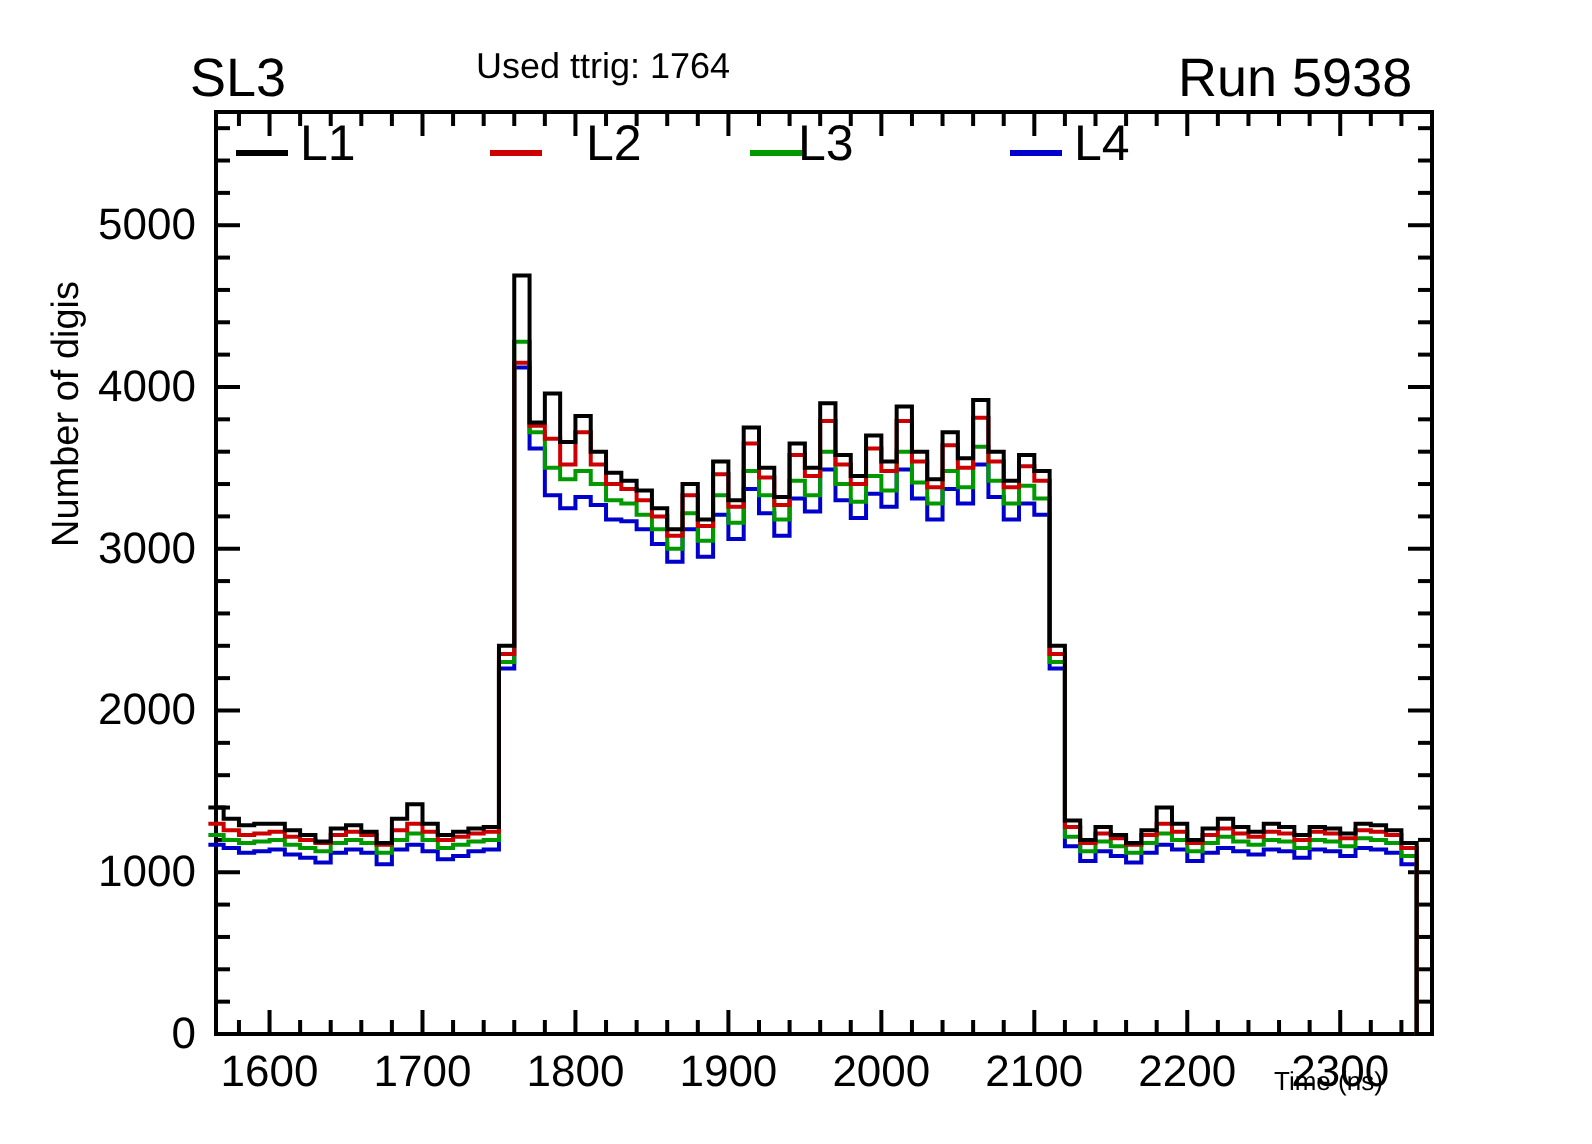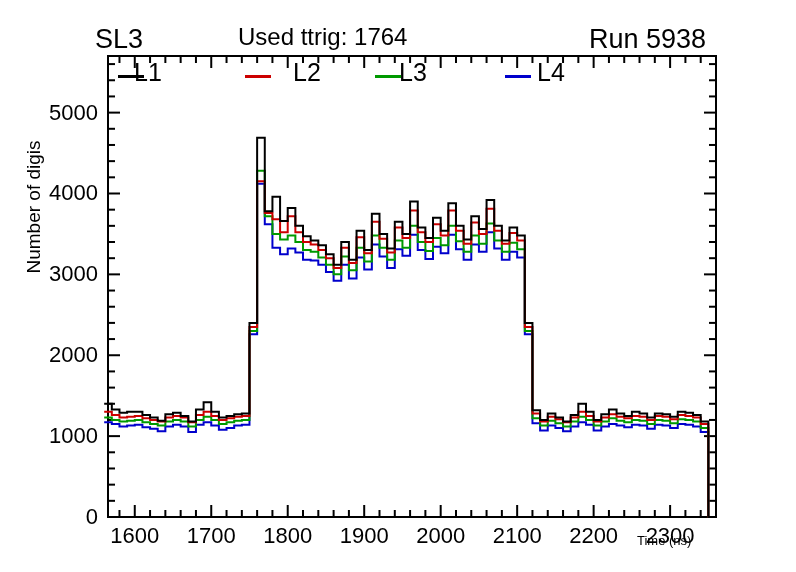--- a/index.html
+++ b/index.html
@@ -3,21 +3,21 @@
 <meta charset="utf-8">
 <style>
   html,body{margin:0;padding:0;background:#ffffff;}
   body{width:796px;height:572px;overflow:hidden;
        font-family:"Liberation Sans", sans-serif;color:#000;}
   #canvas{position:relative;width:668px;height:572px;background:#fff;}
 
   .txt{position:absolute;white-space:nowrap;}
 
   #sl-label{left:95px;top:24px;font-size:27px;}
-  #ttrig-label{left:238px;top:23px;font-size:24px;}
+  #ttrig-label{left:238px;top:23px;font-size:18px;}
   #run-label{left:589px;top:24px;font-size:27px;}
 
   #ylabel{position:absolute;left:-46px;top:196px;width:160px;
           transform:rotate(-90deg);transform-origin:50% 50%;
           font-size:19px;text-align:center;}
   #xlabel{left:637px;top:533px;font-size:13px;}
 
   #plotsvg{position:absolute;left:0;top:0;}
 
   .legend-item{position:absolute;font-size:25px;}
@@ -197,19 +197,19 @@
       </g>
     <g id="series-group">
         <polyline points="104.18,422.37 111.82,422.37 111.82,423.99 119.47,423.99 119.47,426.42 127.12,426.42 127.12,425.61 134.77,425.61 134.77,424.80 142.42,424.80 142.42,427.23 150.06,427.23 150.06,428.84 157.71,428.84 157.71,431.27 165.36,431.27 165.36,426.42 173.01,426.42 173.01,424.80 180.65,424.80 180.65,426.42 188.30,426.42 188.30,432.08 195.95,432.08 195.95,424.80 203.60,424.80 203.60,422.37 211.25,422.37 211.25,425.61 218.89,425.61 218.89,429.65 226.54,429.65 226.54,428.04 234.19,428.04 234.19,425.61 241.84,425.61 241.84,424.80 249.48,424.80 249.48,334.22 257.13,334.22 257.13,183.79 264.78,183.79 264.78,224.22 272.43,224.22 272.43,247.68 280.08,247.68 280.08,254.15 287.72,254.15 287.72,248.49 295.37,248.49 295.37,252.53 303.02,252.53 303.02,259.81 310.67,259.81 310.67,260.62 318.31,260.62 318.31,264.66 325.96,264.66 325.96,271.94 333.61,271.94 333.61,280.84 341.26,280.84 341.26,264.66 348.91,264.66 348.91,278.41 356.55,278.41 356.55,257.38 364.20,257.38 364.20,269.52 371.85,269.52 371.85,244.44 379.50,244.44 379.50,256.58 387.14,256.58 387.14,267.90 394.79,267.90 394.79,249.30 402.44,249.30 402.44,255.77 410.09,255.77 410.09,234.74 417.74,234.74 417.74,250.11 425.38,250.11 425.38,259.00 433.03,259.00 433.03,246.87 440.68,246.87 440.68,253.34 448.33,253.34 448.33,234.74 455.97,234.74 455.97,249.30 463.62,249.30 463.62,259.81 471.27,259.81 471.27,244.44 478.92,244.44 478.92,251.72 486.57,251.72 486.57,232.31 494.21,232.31 494.21,248.49 501.86,248.49 501.86,259.81 509.51,259.81 509.51,251.72 517.16,251.72 517.16,257.38 524.81,257.38 524.81,334.22 532.45,334.22 532.45,423.18 540.10,423.18 540.10,430.46 547.75,430.46 547.75,425.61 555.40,425.61 555.40,428.04 563.04,428.04 563.04,431.27 570.69,431.27 570.69,426.42 578.34,426.42 578.34,422.37 585.99,422.37 585.99,424.80 593.64,424.80 593.64,430.46 601.28,430.46 601.28,426.42 608.93,426.42 608.93,423.99 616.58,423.99 616.58,425.61 624.23,425.61 624.23,427.23 631.87,427.23 631.87,424.80 639.52,424.80 639.52,425.61 647.17,425.61 647.17,428.84 654.82,428.84 654.82,424.80 662.47,424.80 662.47,425.61 670.11,425.61 670.11,428.04 677.76,428.04 677.76,423.99 685.41,423.99 685.41,424.80 693.06,424.80 693.06,426.42 700.70,426.42 700.70,432.08 708.35,432.08 708.35,517.00 716.00,517.00" fill="none" stroke="#0000cc" stroke-width="2" stroke-linejoin="miter" stroke-linecap="butt"></polyline>
         <polyline points="104.18,417.52 111.82,417.52 111.82,419.95 119.47,419.95 119.47,421.56 127.12,421.56 127.12,420.76 134.77,420.76 134.77,419.95 142.42,419.95 142.42,422.37 150.06,422.37 150.06,423.99 157.71,423.99 157.71,425.61 165.36,425.61 165.36,421.56 173.01,421.56 173.01,419.95 180.65,419.95 180.65,421.56 188.30,421.56 188.30,426.42 195.95,426.42 195.95,419.95 203.60,419.95 203.60,416.71 211.25,416.71 211.25,419.95 218.89,419.95 218.89,423.99 226.54,423.99 226.54,422.37 234.19,422.37 234.19,420.76 241.84,420.76 241.84,419.95 249.48,419.95 249.48,330.98 257.13,330.98 257.13,170.85 264.78,170.85 264.78,216.14 272.43,216.14 272.43,233.93 280.08,233.93 280.08,239.59 287.72,239.59 287.72,235.55 295.37,235.55 295.37,242.02 303.02,242.02 303.02,250.11 310.67,250.11 310.67,251.72 318.31,251.72 318.31,257.38 325.96,257.38 325.96,264.66 333.61,264.66 333.61,274.37 341.26,274.37 341.26,256.58 348.91,256.58 348.91,270.32 356.55,270.32 356.55,247.68 364.20,247.68 364.20,261.43 371.85,261.43 371.85,235.55 379.50,235.55 379.50,247.68 387.14,247.68 387.14,259.81 394.79,259.81 394.79,240.40 402.44,240.40 402.44,247.68 410.09,247.68 410.09,225.84 417.74,225.84 417.74,242.02 425.38,242.02 425.38,250.91 433.03,250.91 433.03,237.97 440.68,237.97 440.68,245.25 448.33,245.25 448.33,225.84 455.97,225.84 455.97,241.21 463.62,241.21 463.62,251.72 471.27,251.72 471.27,235.55 478.92,235.55 478.92,243.64 486.57,243.64 486.57,223.42 494.21,223.42 494.21,240.40 501.86,240.40 501.86,251.72 509.51,251.72 509.51,242.83 517.16,242.83 517.16,249.30 524.81,249.30 524.81,330.98 532.45,330.98 532.45,418.33 540.10,418.33 540.10,425.61 547.75,425.61 547.75,420.76 555.40,420.76 555.40,423.18 563.04,423.18 563.04,426.42 570.69,426.42 570.69,421.56 578.34,421.56 578.34,416.71 585.99,416.71 585.99,419.95 593.64,419.95 593.64,425.61 601.28,425.61 601.28,421.56 608.93,421.56 608.93,418.33 616.58,418.33 616.58,420.76 624.23,420.76 624.23,422.37 631.87,422.37 631.87,419.95 639.52,419.95 639.52,420.76 647.17,420.76 647.17,423.99 654.82,423.99 654.82,419.95 662.47,419.95 662.47,420.76 670.11,420.76 670.11,423.18 677.76,423.18 677.76,419.14 685.41,419.14 685.41,419.95 693.06,419.95 693.06,421.56 700.70,421.56 700.70,428.04 708.35,428.04 708.35,517.00 716.00,517.00" fill="none" stroke="#009900" stroke-width="2" stroke-linejoin="miter" stroke-linecap="butt"></polyline>
         <polyline points="104.18,411.86 111.82,411.86 111.82,415.09 119.47,415.09 119.47,417.52 127.12,417.52 127.12,416.71 134.77,416.71 134.77,415.90 142.42,415.90 142.42,418.33 150.06,418.33 150.06,419.95 157.71,419.95 157.71,421.56 165.36,421.56 165.36,417.52 173.01,417.52 173.01,415.90 180.65,415.90 180.65,417.52 188.30,417.52 188.30,422.37 195.95,422.37 195.95,415.09 203.60,415.09 203.60,411.86 211.25,411.86 211.25,415.90 218.89,415.90 218.89,419.95 226.54,419.95 226.54,418.33 234.19,418.33 234.19,416.71 241.84,416.71 241.84,415.90 249.48,415.90 249.48,326.94 257.13,326.94 257.13,181.36 264.78,181.36 264.78,212.90 272.43,212.90 272.43,219.37 280.08,219.37 280.08,232.31 287.72,232.31 287.72,216.14 295.37,216.14 295.37,232.31 303.02,232.31 303.02,242.02 310.67,242.02 310.67,244.44 318.31,244.44 318.31,250.11 325.96,250.11 325.96,258.19 333.61,258.19 333.61,267.90 341.26,267.90 341.26,247.68 348.91,247.68 348.91,263.05 356.55,263.05 356.55,237.16 364.20,237.16 364.20,253.34 371.85,253.34 371.85,221.80 379.50,221.80 379.50,238.78 387.14,238.78 387.14,252.53 394.79,252.53 394.79,227.46 402.44,227.46 402.44,237.97 410.09,237.97 410.09,210.48 417.74,210.48 417.74,232.31 425.38,232.31 425.38,242.02 433.03,242.02 433.03,224.22 440.68,224.22 440.68,235.55 448.33,235.55 448.33,210.48 455.97,210.48 455.97,230.69 463.62,230.69 463.62,243.64 471.27,243.64 471.27,222.61 478.92,222.61 478.92,233.93 486.57,233.93 486.57,208.86 494.21,208.86 494.21,230.69 501.86,230.69 501.86,243.64 509.51,243.64 509.51,233.12 517.16,233.12 517.16,240.40 524.81,240.40 524.81,326.94 532.45,326.94 532.45,413.48 540.10,413.48 540.10,421.56 547.75,421.56 547.75,416.71 555.40,416.71 555.40,419.14 563.04,419.14 563.04,422.37 570.69,422.37 570.69,417.52 578.34,417.52 578.34,411.86 585.99,411.86 585.99,415.90 593.64,415.90 593.64,421.56 601.28,421.56 601.28,417.52 608.93,417.52 608.93,414.29 616.58,414.29 616.58,416.71 624.23,416.71 624.23,418.33 631.87,418.33 631.87,415.90 639.52,415.90 639.52,416.71 647.17,416.71 647.17,419.95 654.82,419.95 654.82,415.90 662.47,415.90 662.47,416.71 670.11,416.71 670.11,419.14 677.76,419.14 677.76,415.09 685.41,415.09 685.41,415.90 693.06,415.90 693.06,417.52 700.70,417.52 700.70,423.99 708.35,423.99 708.35,517.00 716.00,517.00" fill="none" stroke="#cc0000" stroke-width="2" stroke-linejoin="miter" stroke-linecap="butt"></polyline>
         <polyline points="104.18,403.77 111.82,403.77 111.82,409.43 119.47,409.43 119.47,412.67 127.12,412.67 127.12,411.86 134.77,411.86 134.77,411.86 142.42,411.86 142.42,415.09 150.06,415.09 150.06,417.52 157.71,417.52 157.71,420.76 165.36,420.76 165.36,414.29 173.01,414.29 173.01,412.67 180.65,412.67 180.65,415.90 188.30,415.90 188.30,421.56 195.95,421.56 195.95,409.43 203.60,409.43 203.60,402.15 211.25,402.15 211.25,411.86 218.89,411.86 218.89,417.52 226.54,417.52 226.54,415.90 234.19,415.90 234.19,414.29 241.84,414.29 241.84,413.48 249.48,413.48 249.48,322.89 257.13,322.89 257.13,137.69 264.78,137.69 264.78,211.28 272.43,211.28 272.43,196.73 280.08,196.73 280.08,220.99 287.72,220.99 287.72,208.05 295.37,208.05 295.37,225.84 303.02,225.84 303.02,236.36 310.67,236.36 310.67,240.40 318.31,240.40 318.31,245.25 325.96,245.25 325.96,254.15 333.61,254.15 333.61,264.66 341.26,264.66 341.26,242.02 348.91,242.02 348.91,259.81 356.55,259.81 356.55,230.69 364.20,230.69 364.20,250.11 371.85,250.11 371.85,213.71 379.50,213.71 379.50,233.93 387.14,233.93 387.14,248.49 394.79,248.49 394.79,221.80 402.44,221.80 402.44,233.93 410.09,233.93 410.09,201.58 417.74,201.58 417.74,227.46 425.38,227.46 425.38,237.97 433.03,237.97 433.03,217.75 440.68,217.75 440.68,230.69 448.33,230.69 448.33,203.20 455.97,203.20 455.97,225.84 463.62,225.84 463.62,239.59 471.27,239.59 471.27,216.14 478.92,216.14 478.92,229.08 486.57,229.08 486.57,199.96 494.21,199.96 494.21,225.84 501.86,225.84 501.86,240.40 509.51,240.40 509.51,227.46 517.16,227.46 517.16,235.55 524.81,235.55 524.81,322.89 532.45,322.89 532.45,410.24 540.10,410.24 540.10,419.95 547.75,419.95 547.75,413.48 555.40,413.48 555.40,417.52 563.04,417.52 563.04,421.56 570.69,421.56 570.69,415.09 578.34,415.09 578.34,403.77 585.99,403.77 585.99,411.86 593.64,411.86 593.64,419.95 601.28,419.95 601.28,414.29 608.93,414.29 608.93,409.43 616.58,409.43 616.58,413.48 624.23,413.48 624.23,415.90 631.87,415.90 631.87,411.86 639.52,411.86 639.52,413.48 647.17,413.48 647.17,417.52 654.82,417.52 654.82,413.48 662.47,413.48 662.47,414.29 670.11,414.29 670.11,416.71 677.76,416.71 677.76,411.86 685.41,411.86 685.41,412.67 693.06,412.67 693.06,415.09 700.70,415.09 700.70,421.56 708.35,421.56 708.35,517.00 716.00,517.00" fill="none" stroke="#000000" stroke-width="2" stroke-linejoin="miter" stroke-linecap="butt"></polyline>
       </g>
   </svg>
 
   <div id="legend">
-      <div class="legend-item" style="left: 118px; top: 58px;"><span class="legend-swatch" style="border-top-color: rgb(0, 0, 0); left: 0px; top: 17px;"></span><span style="margin-left: 16px;">L1</span></div>
+      <div class="legend-item" style="left: 118px; top: 58px;"><span class="legend-swatch" style="border-top-color: rgb(0, 0, 0); left: 0px; top: 17px;"></span><span style="margin-left: 32px;">L1</span></div>
       <div class="legend-item" style="left: 245px; top: 58px;"><span class="legend-swatch" style="border-top-color: rgb(204, 0, 0); left: 0px; top: 17px;"></span><span style="margin-left: 48px;">L2</span></div>
       <div class="legend-item" style="left: 375px; top: 58px;"><span class="legend-swatch" style="border-top-color: rgb(0, 153, 0); left: 0px; top: 17px;"></span><span style="margin-left: 24px;">L3</span></div>
       <div class="legend-item" style="left: 505px; top: 58px;"><span class="legend-swatch" style="border-top-color: rgb(0, 0, 204); left: 0px; top: 17px;"></span><span style="margin-left: 32px;">L4</span></div>
     </div>
 
 </div>
 
 </body></html>

